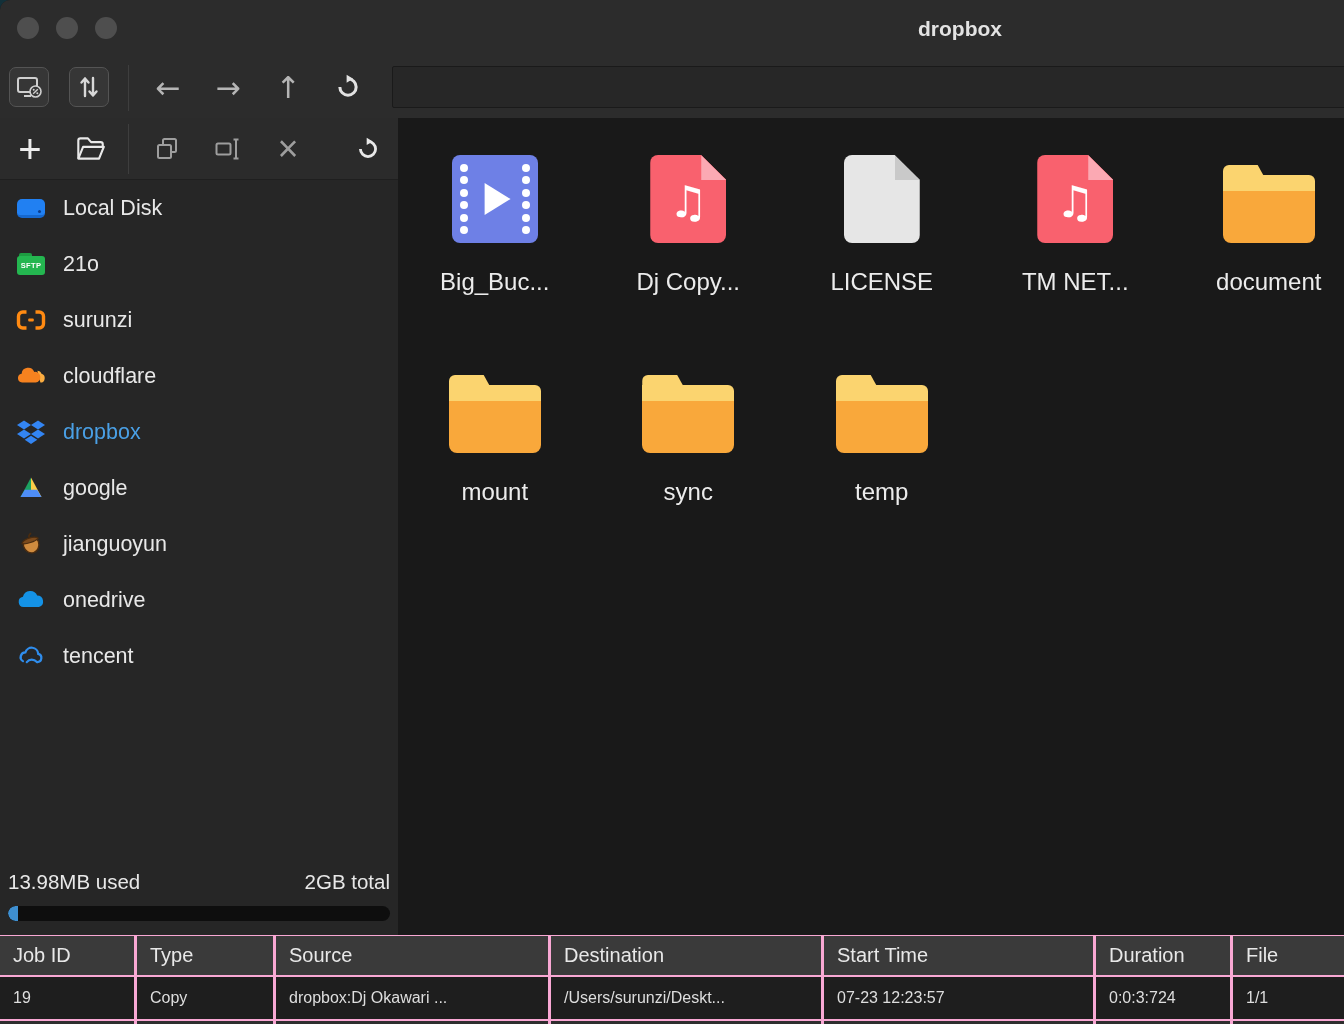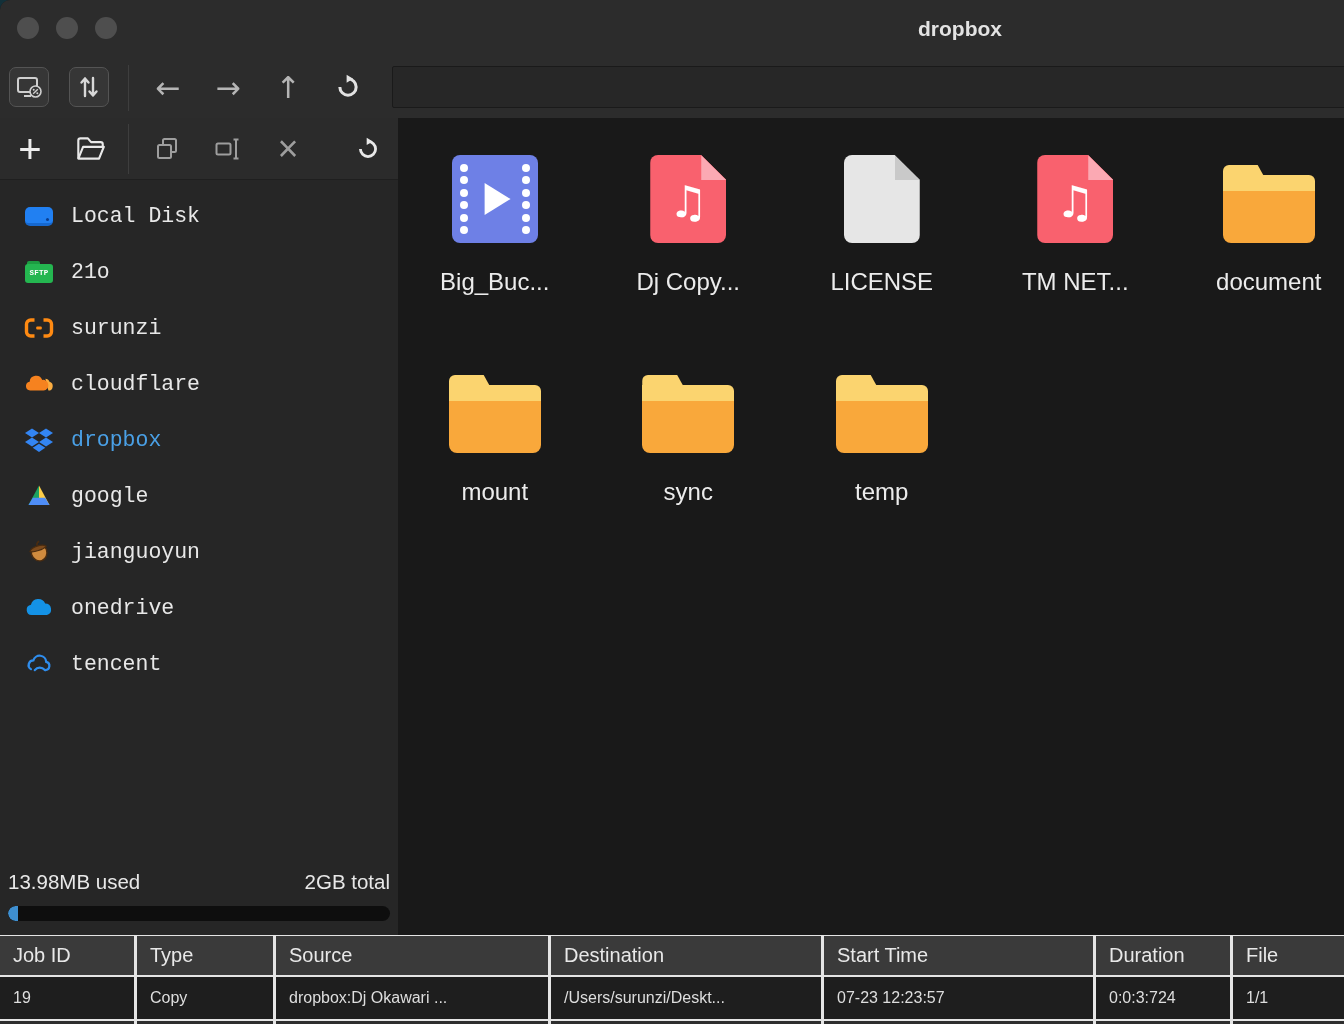--- a/index.html
+++ b/index.html
@@ -44,21 +44,21 @@
   
   .leftpane { position:absolute; left:0; top:118px; width:398px; height:817px; background:#262626; }
   .toolbar2 { position:relative; height:62px; background:#2b2b2b; border-bottom:1px solid #1f1f1f; }
   .tb2-btn {
     position:absolute; top:11px; width:40px; height:40px; border:none; background:transparent; padding:0;
     display:flex; align-items:center; justify-content:center; cursor:pointer;
   }
   .glyph-plus { font-size:40px; font-weight:400; color:#ededed; line-height:38px; }
   .glyph-x { font-size:36px; color:#9e9e9e; line-height:38px; }
   
-  .sidebar { list-style:none; margin:8px; padding:0;font-family:Liberation Mono, monospace; }
+  .sidebar { list-style:none; margin:0; padding:0; }
   .sidebar li {
     height:56px; display:flex; align-items:center; padding-left:16px; gap:17px;
     font-size:21.5px; color:#e8e8e8; cursor:pointer; white-space:nowrap;
   }
   .sidebar li.selected .sb-label { color:#4aa0e6; }
   .iconbox { width:30px; height:30px; flex:none; display:flex; align-items:center; justify-content:center; position:relative; }
   .disk-shape { width:28px; height:19px; background:#2180f2; border-radius:5px; border-bottom:3px solid #1668cf; position:relative; }
   .disk-shape .dot { position:absolute; right:4px; bottom:2px; width:3px; height:3px; border-radius:50%; background:#0a3d8f; }
   .sftp-shape { position:relative; width:28px; height:22px; }
   .sftp-tab { position:absolute; top:0; left:2px; width:13px; height:6px; background:#1d9c41; border-radius:2px 2px 0 0; }
@@ -91,21 +91,21 @@
   .fold.red { background:#fba9b3; } .fold.gray { background:#c9c9c9; }
   .note { position:absolute; left:50%; top:52%; transform:translate(-50%,-50%);
           font-size:44px; color:#fff; font-family:"DejaVu Sans",sans-serif; }
   .imgart { position:absolute; left:50%; top:55%; transform:translate(-50%,-50%); }
   .icon-folder { width:92px; height:78px; position:relative; }
   .folder-tab { position:absolute; top:0; left:0; width:46px; height:20px; background:#fbd46f;
                 border-radius:6px 3px 0 0; clip-path:polygon(0 0, 76% 0, 100% 100%, 0 100%); }
   .folder-back { position:absolute; top:10px; left:0; right:0; height:18px; background:#fbd46f; border-radius:0 6px 0 0; }
   .folder-body { position:absolute; top:26px; left:0; right:0; bottom:0; background:#f9a83b; border-radius:0 0 8px 8px; }
   
-  .jobs { position:absolute; left:0; top:935px; width:1344px; height:89px; background:#e5e5e5;
+  .jobs { position:absolute; left:0; top:935px; width:1344px; height:89px; background:#f9a8d4;
           display:grid; grid-template-columns:134px 136px 272px 270px 269px 134px 1fr;
           grid-template-rows:39px 42px 1fr; gap:2px 3px; padding-top:1px; }
   .jh { background:#3a3a3a; color:#e8e8e8; font-size:20px; line-height:39px; padding-left:13px;
         white-space:nowrap; overflow:hidden; }
   .jc { background:#1e1e1e; color:#dedede; font-size:16px; line-height:42px; padding-left:13px;
         white-space:nowrap; overflow:hidden; }
   .jp { background:#2e2e2e; }
   svg { display:block; }
 </style>
 </head>

